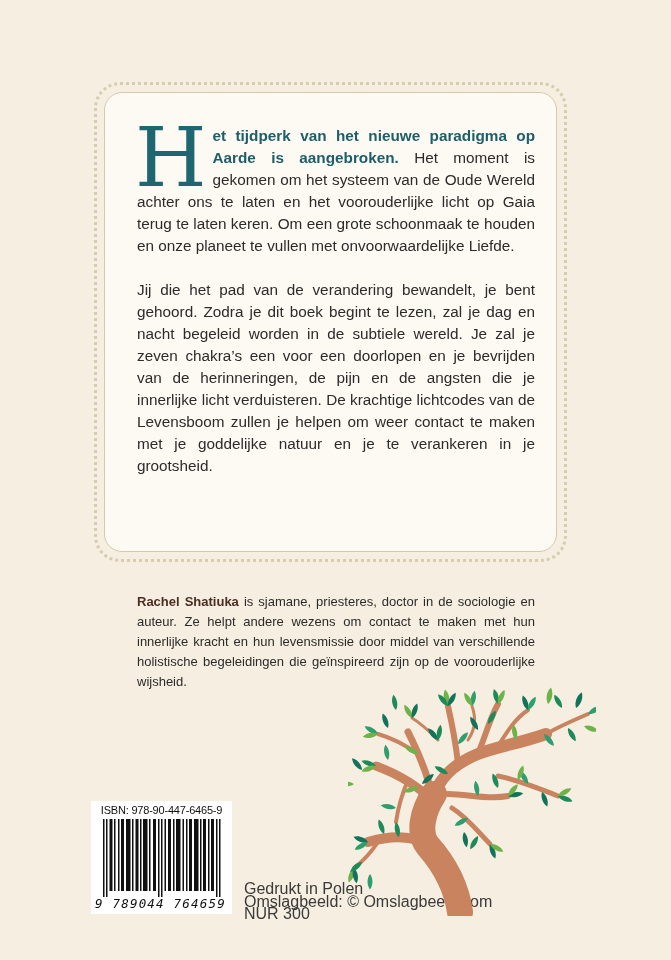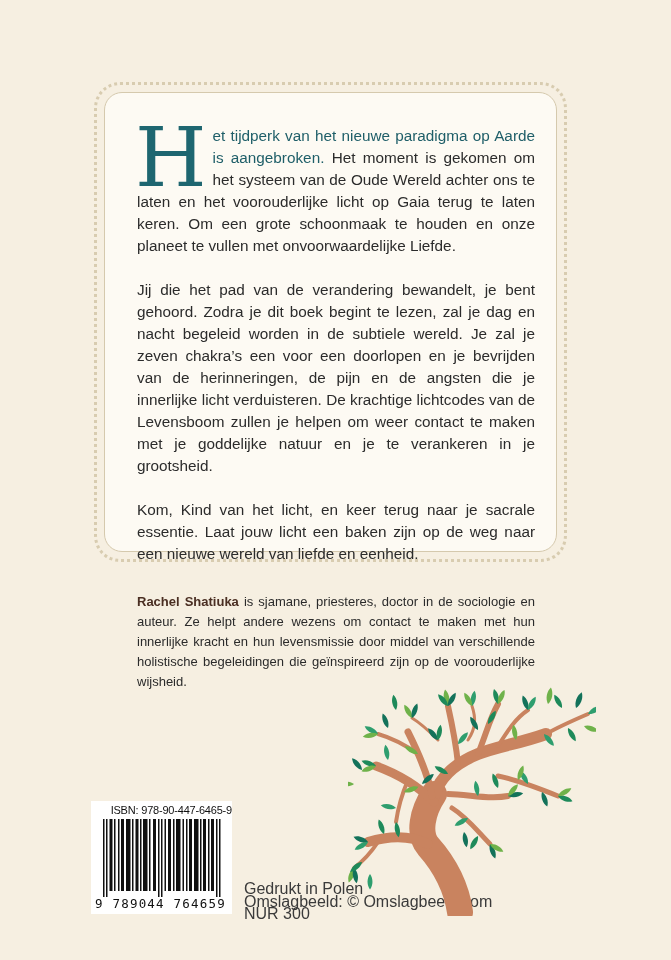--- a/index.html
+++ b/index.html
@@ -27,62 +27,61 @@
     font-size:15.3px; line-height:22px; color:#2b2b2b;
     text-align:justify;
   }
   .blurb-text p { margin:0 0 22px 0; }
   .dropcap {
     float:left;
     font-family:"DejaVu Serif", "Liberation Serif", serif;
     font-size:82px; line-height:62px; height:62px;
     color:#1E6670; margin:2px 6px 0 -2px;
   }
-  .lead { color:#1E5E68; font-weight:normal;margin-top:43px; }
+  .lead { color:#1E5E68; font-weight:bold;margin-top:43px; }
   .bio {
     position:absolute; left:137px; top:592px; width:398px;
     font-size:13px; line-height:20px; color:#2b2b2b; text-align:justify;
   }
   .bio .author { font-weight:bold; color:#4a2e22; }
   .barcode-box {
     position:absolute; left:91px; top:801px; width:141px; height:113px;
     background:#fff;
   }
   .isbn-label {
-    position:absolute; left:0; top:3px; width:100%; text-align:right;
+    position:absolute; left:0; top:3px; width:100%; text-align:center;
     font-size:11px; color:#111; letter-spacing:-0.2px;
   }
   .bars {
     position:absolute; left:12px; top:18px; width:118px; height:78px;
   }
   .ean-digits {
     position:absolute; left:4px; top:95px; width:135px;
     font-family:"DejaVu Sans Mono", "Liberation Mono", monospace;
-    font-size:12.5px; color:#111; letter-spacing:1.2px;
+    font-size:12.5px; color:#111; letter-spacing:1.2px;font-style:italic;
   }
   .imprint {
     position:absolute; left:244px; top:883px;
     font-size:16px; line-height:12.5px; color:#3a3a3a;
   }
   .tree {
     position:absolute; left:348px; top:684px; width:248px; height:232px;
   }
 </style>
 </head>
 <body>
 
 <div class="frame-dotted"></div>
 <div class="blurb-box"></div>
 
 <div class="blurb-text">
   <p>
     <span class="dropcap">H</span><span class="lead">et tijdperk van het nieuwe paradigma op Aarde is aangebroken.</span><span> Het moment is gekomen om het systeem van de Oude Wereld achter ons te laten en het voorouderlijke licht op Gaia terug te laten keren. Om een grote schoonmaak te houden en onze planeet te vullen met onvoorwaardelijke Liefde.</span>
   </p>
   <p>Jij die het pad van de verandering bewandelt, je bent gehoord. Zodra je dit boek begint te lezen, zal je dag en nacht begeleid worden in de subtiele wereld. Je zal je zeven chakra’s een voor een doorlopen en je bevrijden van de herinneringen, de pijn en de angsten die je innerlijke licht verduisteren. De krachtige lichtcodes van de Levensboom zullen je helpen om weer contact te maken met je goddelijke natuur en je te verankeren in je grootsheid.</p>
-  <p>Kom, Kind van het licht, en keer terug naar je sacrale essentie. Laat jouw licht een baken zijn op de weg naar een nieuwe wereld van liefde en eenheid.</p>
 </div>
 
 <div class="bio">
   <span class="author">Rachel Shatiuka</span><span> is sjamane, priesteres, doctor in de sociologie en auteur. Ze helpt andere wezens om contact te maken met hun innerlijke kracht en hun levensmissie door middel van verschillende holistische begeleidingen die geïnspireerd zijn op de voorouderlijke wijsheid.</span>
 </div>
 
 <div class="barcode-box">
   <div class="isbn-label">ISBN: 978-90-447-6465-9</div>
   <svg class="bars" viewBox="0 0 118 78" preserveAspectRatio="none">
     <g fill="#111">

